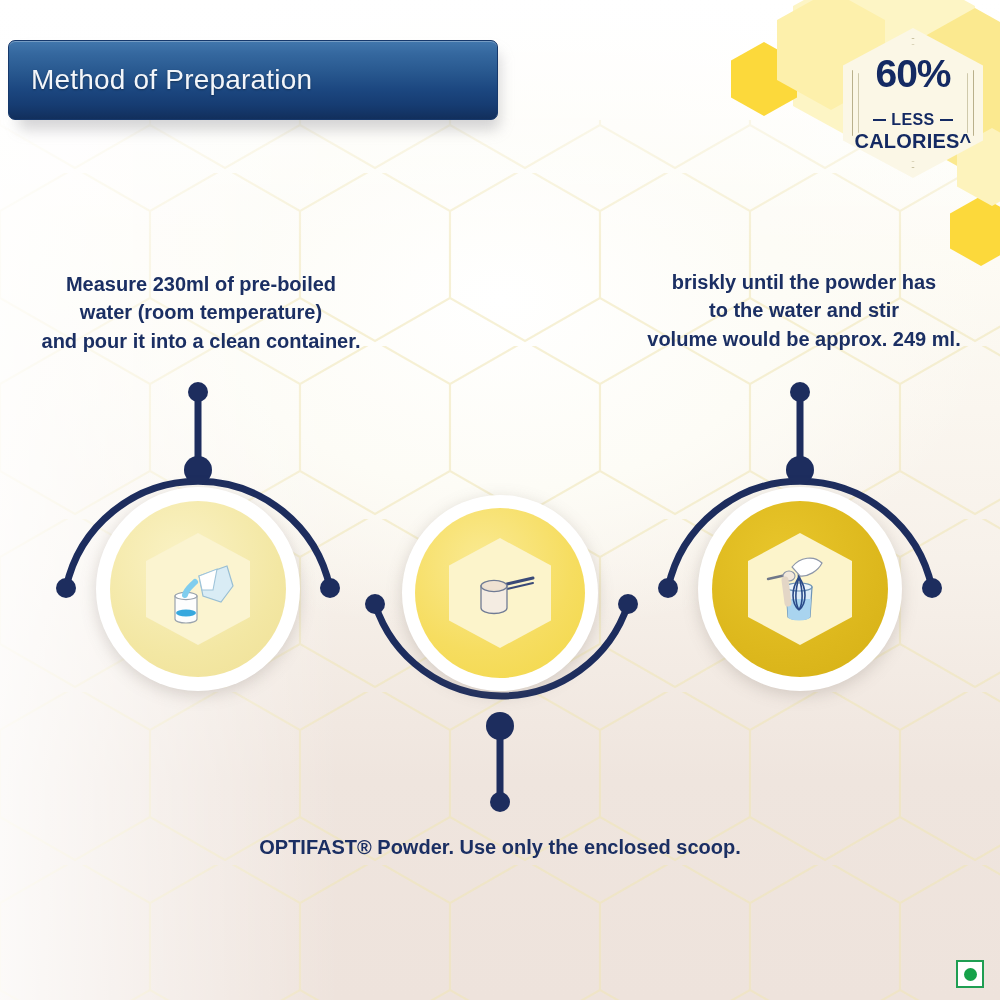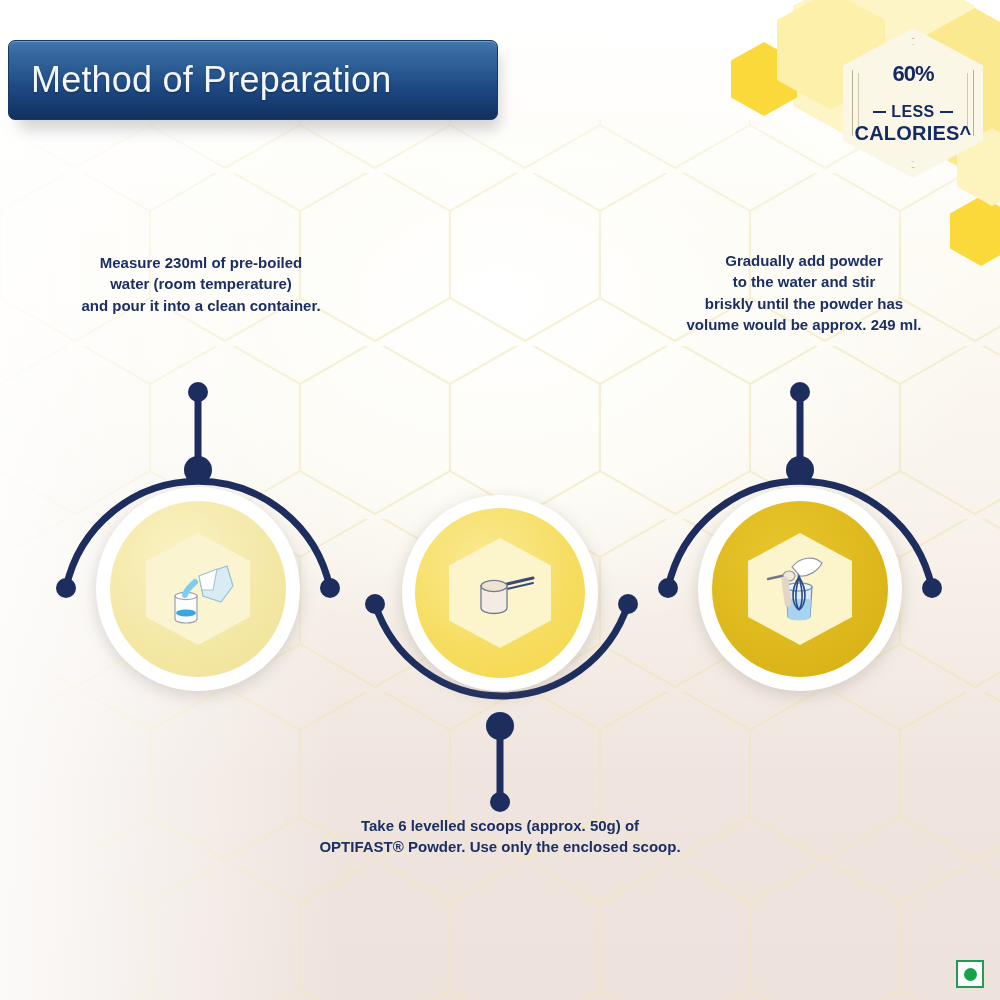--- a/index.html
+++ b/index.html
@@ -43,21 +43,21 @@
   .banner{
     position:absolute; left:0; top:0; width:490px; height:80px;
     border-radius:7px;
     background:linear-gradient(180deg,#3b6fa8 0%,#336architecture 0%,#35689f 14%,#2a5a92 38%,#1d4a84 58%,#173f76 78%,#14315f 100%);
     background:linear-gradient(180deg,#4277ad 0%,#35689f 16%,#28588f 40%,#1c4780 62%,#163c72 82%,#122f5c 100%);
     border:1px solid #16386b;
     box-shadow: inset 0 1px 0 rgba(255,255,255,.28);
     display:flex; align-items:center;
   }
   .banner-text{
-    color:#f3f6fa; font-size:36px; font-weight:400;
+    color:#f3f6fa; font-size:28px; font-weight:400;
     letter-spacing:.2px; padding-left:22px; line-height:1;
     text-shadow:0 1px 2px rgba(0,0,0,.35);
     font-family:"Liberation Sans", sans-serif;
   }
 
   
   .hex{ position:absolute; clip-path:polygon(50% 0%,100% 25%,100% 75%,50% 100%,0% 75%,0% 25%); }
 
   
   .badge{ position:absolute; left:843px; top:28px; width:140px; height:150px; }
@@ -73,33 +73,34 @@
   .badge-ring2{
     position:absolute; left:15px; top:16px; right:15px; bottom:16px;
     border:1.2px solid #cfc9ab;
     clip-path:polygon(50% 0%,100% 25%,100% 75%,50% 100%,0% 75%,0% 25%);
   }
   .badge-inner{
     position:absolute; inset:0; display:flex; flex-direction:column;
     align-items:center; justify-content:center; gap:1px;
   }
   .badge-pct{
-    color:#142a63; font-size:22px; font-weight:bold; line-height:1;
+    color:#142a63; font-size:39px; font-weight:bold; line-height:1;
     letter-spacing:-1px;
   }
   .badge-less-row{ display:flex; align-items:center; gap:5px; margin-top:18px; }
   .badge-rule{ width:13px; height:2px; background:#142a63; }
   .badge-less{ color:#142a63; font-size:16px; font-weight:bold; letter-spacing:.4px; line-height:1; }
   .badge-cal{ color:#142a63; font-size:20px; font-weight:bold; letter-spacing:.2px; line-height:1.05; margin-top:2px; }
 
   
   .steptext{
     position:absolute; color:#1b2f63; font-weight:bold;
-    font-size:15px; line-height:1.42; text-align:center;
+    font-size:20px; line-height:1.42; text-align:center;
     font-family:"Liberation Sans", sans-serif;
+    margin-top:18px;
   }
   #text-step1{ left:18px; top:252px; width:366px; }
   #text-step3{ left:620px; top:250px; width:368px; }
   #text-step2{ left:230px; top:815px; width:540px; }
 
   
   #connectors{ position:absolute; left:0; top:0; width:1000px; height:1000px; }
 
   
   .circle{
@@ -272,28 +273,26 @@
     </div>
   </div>
 
   <div class="steptext" id="text-step1">
     <div>Measure 230ml of pre-boiled</div>
     <div>water (room temperature)</div>
     <div>and pour it into a clean container.</div>
   </div>
 
   <div class="steptext" id="text-step3">
-    <div>Gradually add powder</div>
+    <div>briskly  until the powder has</div>
     <div>to the water and stir</div>
-    <div>briskly  until the powder has</div>
     <div>volume would be approx. 249 ml.</div>
   </div>
 
   <div class="steptext" id="text-step2">
-    <div>Take 6 levelled scoops (approx. 50g) of</div>
     <div>OPTIFAST® Powder. Use only the enclosed scoop.</div>
   </div>
 
   <div class="vegmark">
     <div class="vegdot"></div>
   </div>
 
 </div>
 
 </body></html>

